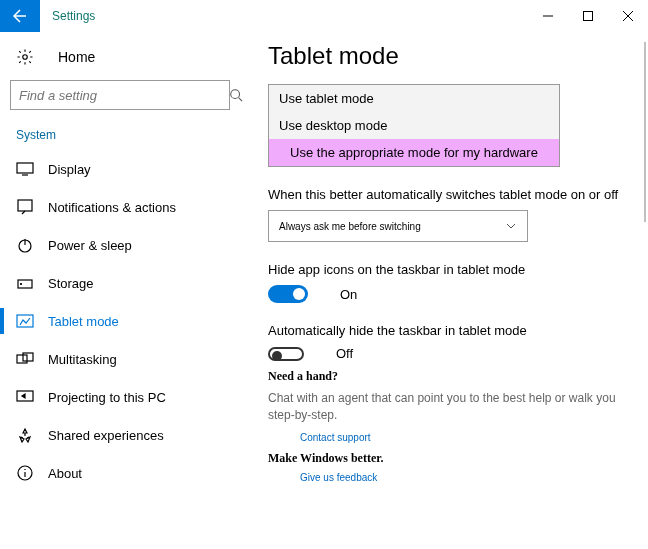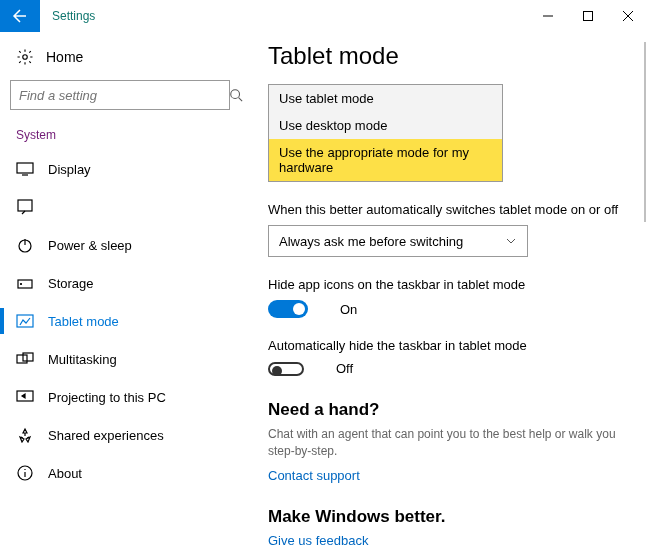--- a/index.html
+++ b/index.html
@@ -6,50 +6,50 @@
 body { font-family: "Segoe UI", Arial, sans-serif; font-size: 13px; color: #000; background: #fff; width: 648px; height: 549px; overflow: hidden; position: relative; }
 .titlebar { height: 32px; display: flex; align-items: stretch; }
 .back-btn { width: 40px; background: #0078d7; display: flex; align-items: center; justify-content: center; cursor: pointer; }
 .back-btn svg { stroke: #fff; }
 .title-text { flex: 0 0 auto; padding: 0 12px; display: flex; align-items: center; font-size: 12px; color: #0f766e; }
 .title-spacer { flex: 1; }
 .win-btn { width: 40px; display: flex; align-items: center; justify-content: center; cursor: pointer; }
 .win-btn svg { stroke: #000; }
 .body { display: flex; height: calc(100% - 32px); }
 .sidebar { width: 240px; padding: 8px 10px 10px 10px; }
-.home-row { display: flex; align-items: center; gap: 12px; padding: 8px 6px 14px 6px; }
+.home-row { display: flex; align-items: center; gap: 24px; padding: 8px 6px 14px 6px; }
 .home-row .icon { width: 18px; height: 18px; display: flex; align-items: center; justify-content: center; }
 .home-row span.label { font-size: 14px; }
 .searchbox { border: 1px solid #999; height: 30px; display: flex; align-items: center; padding: 0 8px; margin-bottom: 18px; gap: 32px; }
 .searchbox input { border: none; outline: none; flex: 1; font-size: 13px; color: #666; font-style: italic; background: transparent; }
 .searchbox .sicon { width: 16px; height: 16px; display: flex; align-items: center; justify-content: center; }
-.group-header { font-size: 12px; color: #701a75; padding: 0 6px 8px 6px; }
+.group-header { font-size: 12px; color: #0369a1; padding: 0 6px 8px 6px; }
 .nav-item { display: flex; align-items: center; gap: 14px; padding: 10px 6px; cursor: pointer; color: #000; position: relative; }
 .nav-item .icon { width: 18px; height: 18px; display: flex; align-items: center; justify-content: center; }
 .nav-item.active { color: #0078d7; }
 .nav-item.active::before { content: ""; position: absolute; left: -10px; top: 6px; bottom: 6px; width: 4px; background: #0078d7; }
 .nav-item span.label { font-size: 13px; }
 .content { flex: 1; padding: 10px 22px 0 28px; position: relative; overflow: hidden; }
 .page-title { font-size: 24px; font-weight: 400; margin-bottom: 14px; }
-.dropdown-open { border: 1px solid #999; width: 235px; background: #f3f3f3; }
+.dropdown-open { border: 1px solid #999; width: 292px; background: #f3f3f3; }
 .dropdown-open .opt { padding: 6px 10px; font-size: 13px; cursor: pointer; }
-.dropdown-open .opt.selected { background: #fde047; color: #000; }
+.dropdown-open .opt.selected { background: #f0abfc; color: #000; text-align: center; }
 .field-label { font-size: 13px; margin-top: 20px; margin-bottom: 8px; }
-.combo { border: 1px solid #999; width: 260px; height: 32px; display: flex; align-items: center; padding: 0 10px; cursor: pointer; justify-content: space-between; font-size: 13px; }
+.combo { border: 1px solid #999; width: 260px; height: 32px; display: flex; align-items: center; padding: 0 10px; cursor: pointer; justify-content: space-between; font-size: 10px; }
 .combo .chev { width: 12px; height: 12px; }
 .toggle-row { display: flex; align-items: center; gap: 12px; }
 .toggle { width: 40px; height: 18px; border-radius: 10px; position: relative; cursor: pointer; }
 .toggle.on { background: #0078d7; }
 .toggle.on::after { content: ""; position: absolute; right: 3px; top: 3px; width: 12px; height: 12px; background: #fff; border-radius: 50%; }
 .toggle.off { background: #fff; border: 2px solid #333; height: 14px; width: 36px; }
 .toggle.off::after { content: ""; position: absolute; left: 2px; top: 2px; width: 10px; height: 10px; background: #333; border-radius: 50%; }
 .toggle-label { font-size: 13px; margin-left: 20px; }
-.section-head { font-size: 17px; font-weight: 600; margin-top: 24px; margin-bottom: 6px; }
+.section-head { font-size: 12px; font-weight: 600; margin-top: 8px; margin-bottom: 6px; font-family: Liberation Serif, serif; }
 .help-text { font-size: 12px; color: #666; line-height: 1.4; margin-bottom: 8px; max-width: 360px; }
-.link { color: #0067c0; font-size: 13px; cursor: pointer; }
+.link { color: #0067c0; font-size: 10px; cursor: pointer; margin-left: 32px; }
 .scrollbar { position: absolute; right: 2px; top: 10px; width: 2px; height: 180px; background: #c0c0c0; }
 </style>
 </head>
 <body>
 
 <div class="titlebar">
   <div class="back-btn">
     <svg width="16" height="16" viewBox="0 0 16 16" fill="none" stroke-width="1.5">
         <path d="M8 2 L2 8 L8 14 M2 8 H14"></path>
       </svg>
@@ -104,20 +104,21 @@
         </span>
       <span class="label">Display</span>
     </div>
     <div class="nav-item">
       <span class="icon">
           <svg width="16" height="16" viewBox="0 0 16 16" fill="none" stroke="#000" stroke-width="1.2">
             <rect x="1" y="1" width="14" height="11"></rect>
             <path d="M5 15l3-3"></path>
           </svg>
         </span>
+      <span class="label">Notifications &amp; actions</span>
     </div>
     <div class="nav-item">
       <span class="icon">
           <svg width="16" height="16" viewBox="0 0 16 16" fill="none" stroke="#000" stroke-width="1.2">
             <circle cx="8" cy="9" r="6"></circle>
             <path d="M8 2v6"></path>
           </svg>
         </span>
       <span class="label">Power &amp; sleep</span>
     </div>

